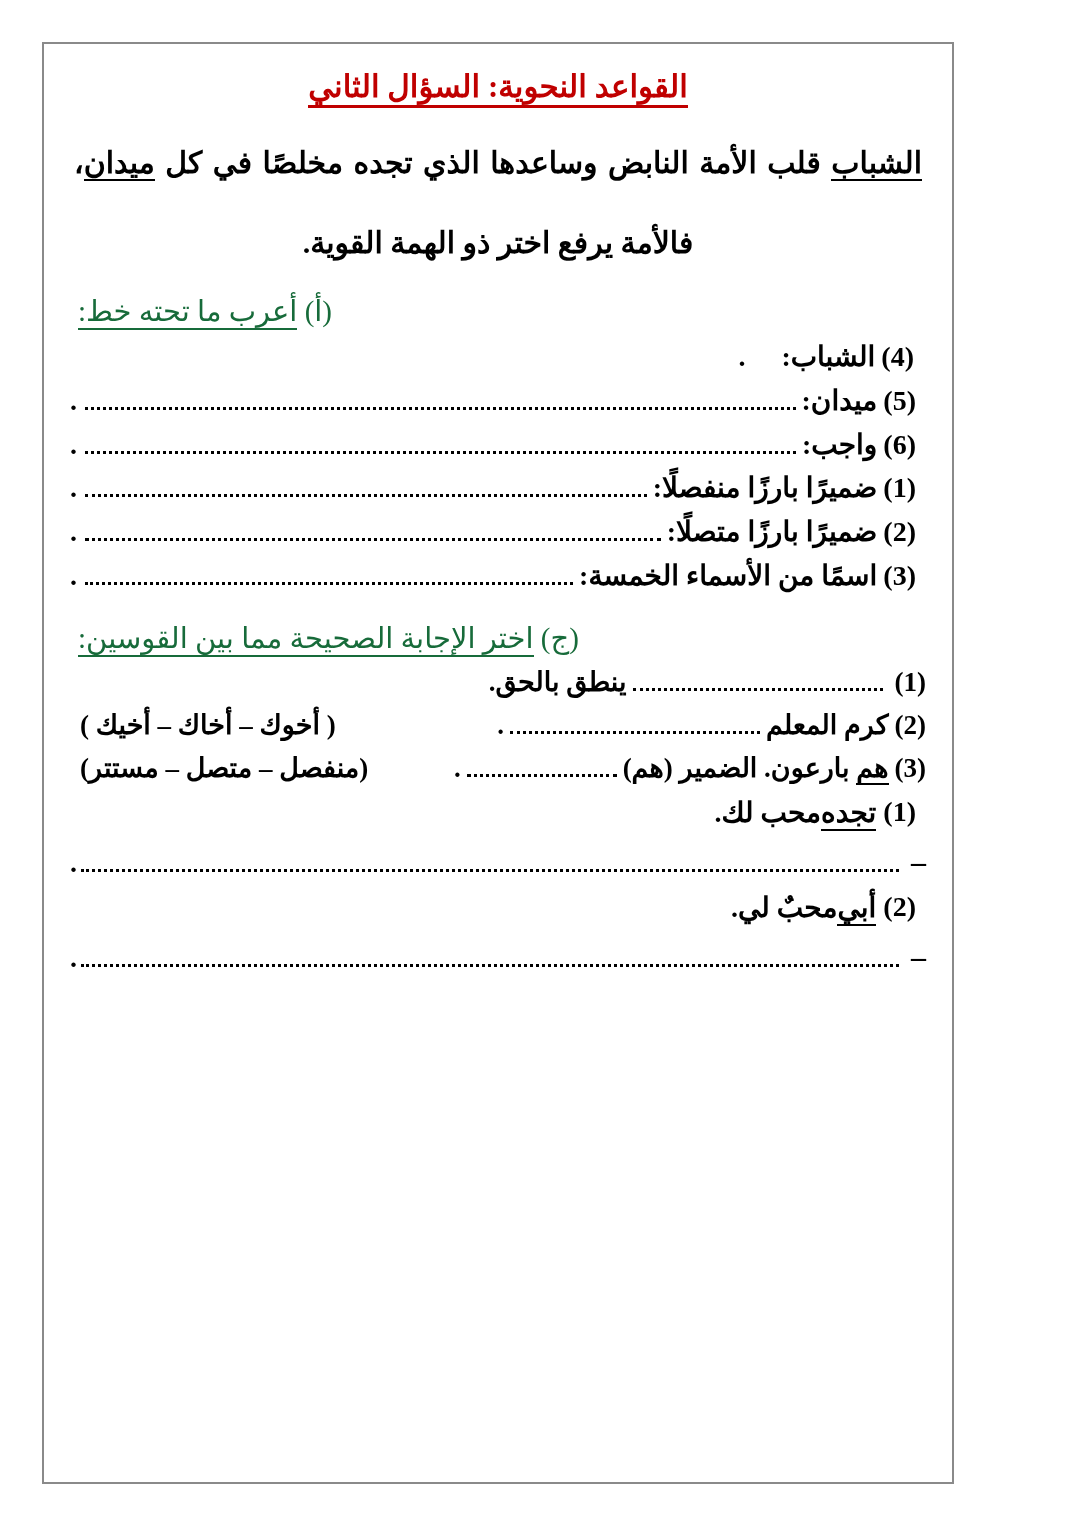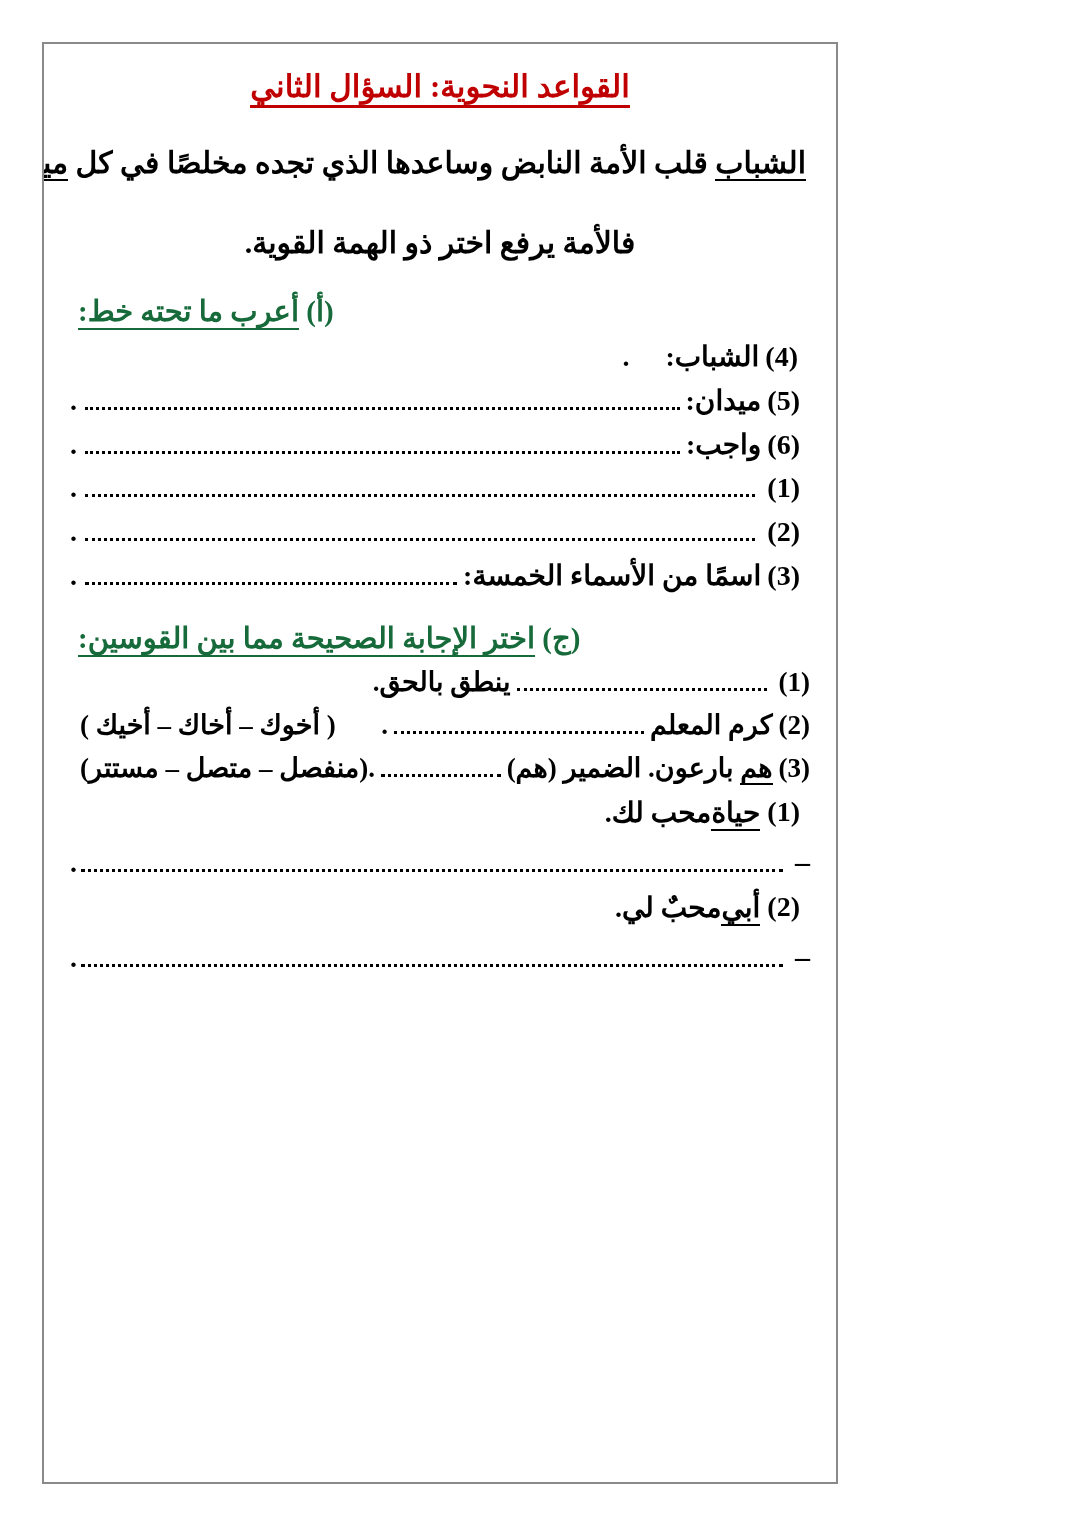--- a/index.html
+++ b/index.html
@@ -14,21 +14,21 @@
     height: 1528px;
     font-family: "Liberation Serif", "DejaVu Serif", serif;
     color: #000000;
     overflow: hidden;
   }
 
   #page {
     position: absolute;
     left: 42px;
     top: 42px;
-    width: 796px;
+    width: 912px;
     height: 1442px;
     box-sizing: border-box;
     border: 2px solid #8a8a8a;
     background: #ffffff;
     direction: rtl;
     overflow: hidden;
   }
 
   .inner {
     padding: 18px 26px 0 26px;
@@ -67,21 +67,21 @@
   .passage .line.l2 { text-align: justify; text-align-last: justify; }
   .passage .line.l3 { text-align: center; }
   u.w {
     text-decoration: none;
     border-bottom: 2px solid #000;
   }
 
   
   .sec-head {
     color: #176B3A;
-    font-weight: bold;
+    font-weight: normal;
     font-size: 29px;
     text-align: left;
     margin: 26px 0 10px 0;
     padding-left: 8px;
   }
   .sec-head .u {
     border-bottom: 2px solid #176B3A;
     padding-bottom: 1px;
   }
   .sec-head .paren {
@@ -228,26 +228,28 @@
     <div class="q indent">
       <span class="num">(6)</span>
       <span class="txt">واجب:</span>
       <span class="dots"></span>
       <span class="dot-end">.</span>
     </div>
 
 
     <div class="q indent">
       <span class="num">(1)</span>
+      <span class="txt">ضميرًا بارزًا منفصلًا:</span>
       <span class="dots"></span>
       <span class="dot-end">.</span>
     </div>
 
     <div class="q indent">
       <span class="num">(2)</span>
+      <span class="txt">ضميرًا بارزًا متصلًا:</span>
       <span class="dots"></span>
       <span class="dot-end">.</span>
     </div>
 
     <div class="q indent">
       <span class="num">(3)</span>
       <span class="txt">اسمًا من الأسماء الخمسة:</span>
       <span class="dots"></span>
       <span class="dot-end">.</span>
     </div>
@@ -279,21 +281,21 @@
       <span class="dots short"></span>
       <span class="period">.</span>
       <span class="spring"></span>
       <span class="options">(منفصل – متصل – مستتر)</span>
     </div>
 
 
     <div class="stmt-row">
       <span>(1)</span>
       <span>&nbsp;</span>
-      <u class="w">حياة</u>
+      <u class="w">تجده</u>
       <span> محب لك.</span>
     </div>
 
     <div class="ansline">
       <span class="dash">–</span>
       <span class="dots"></span>
       <span class="dot-end">.</span>
     </div>
 
     <div class="stmt-row">

